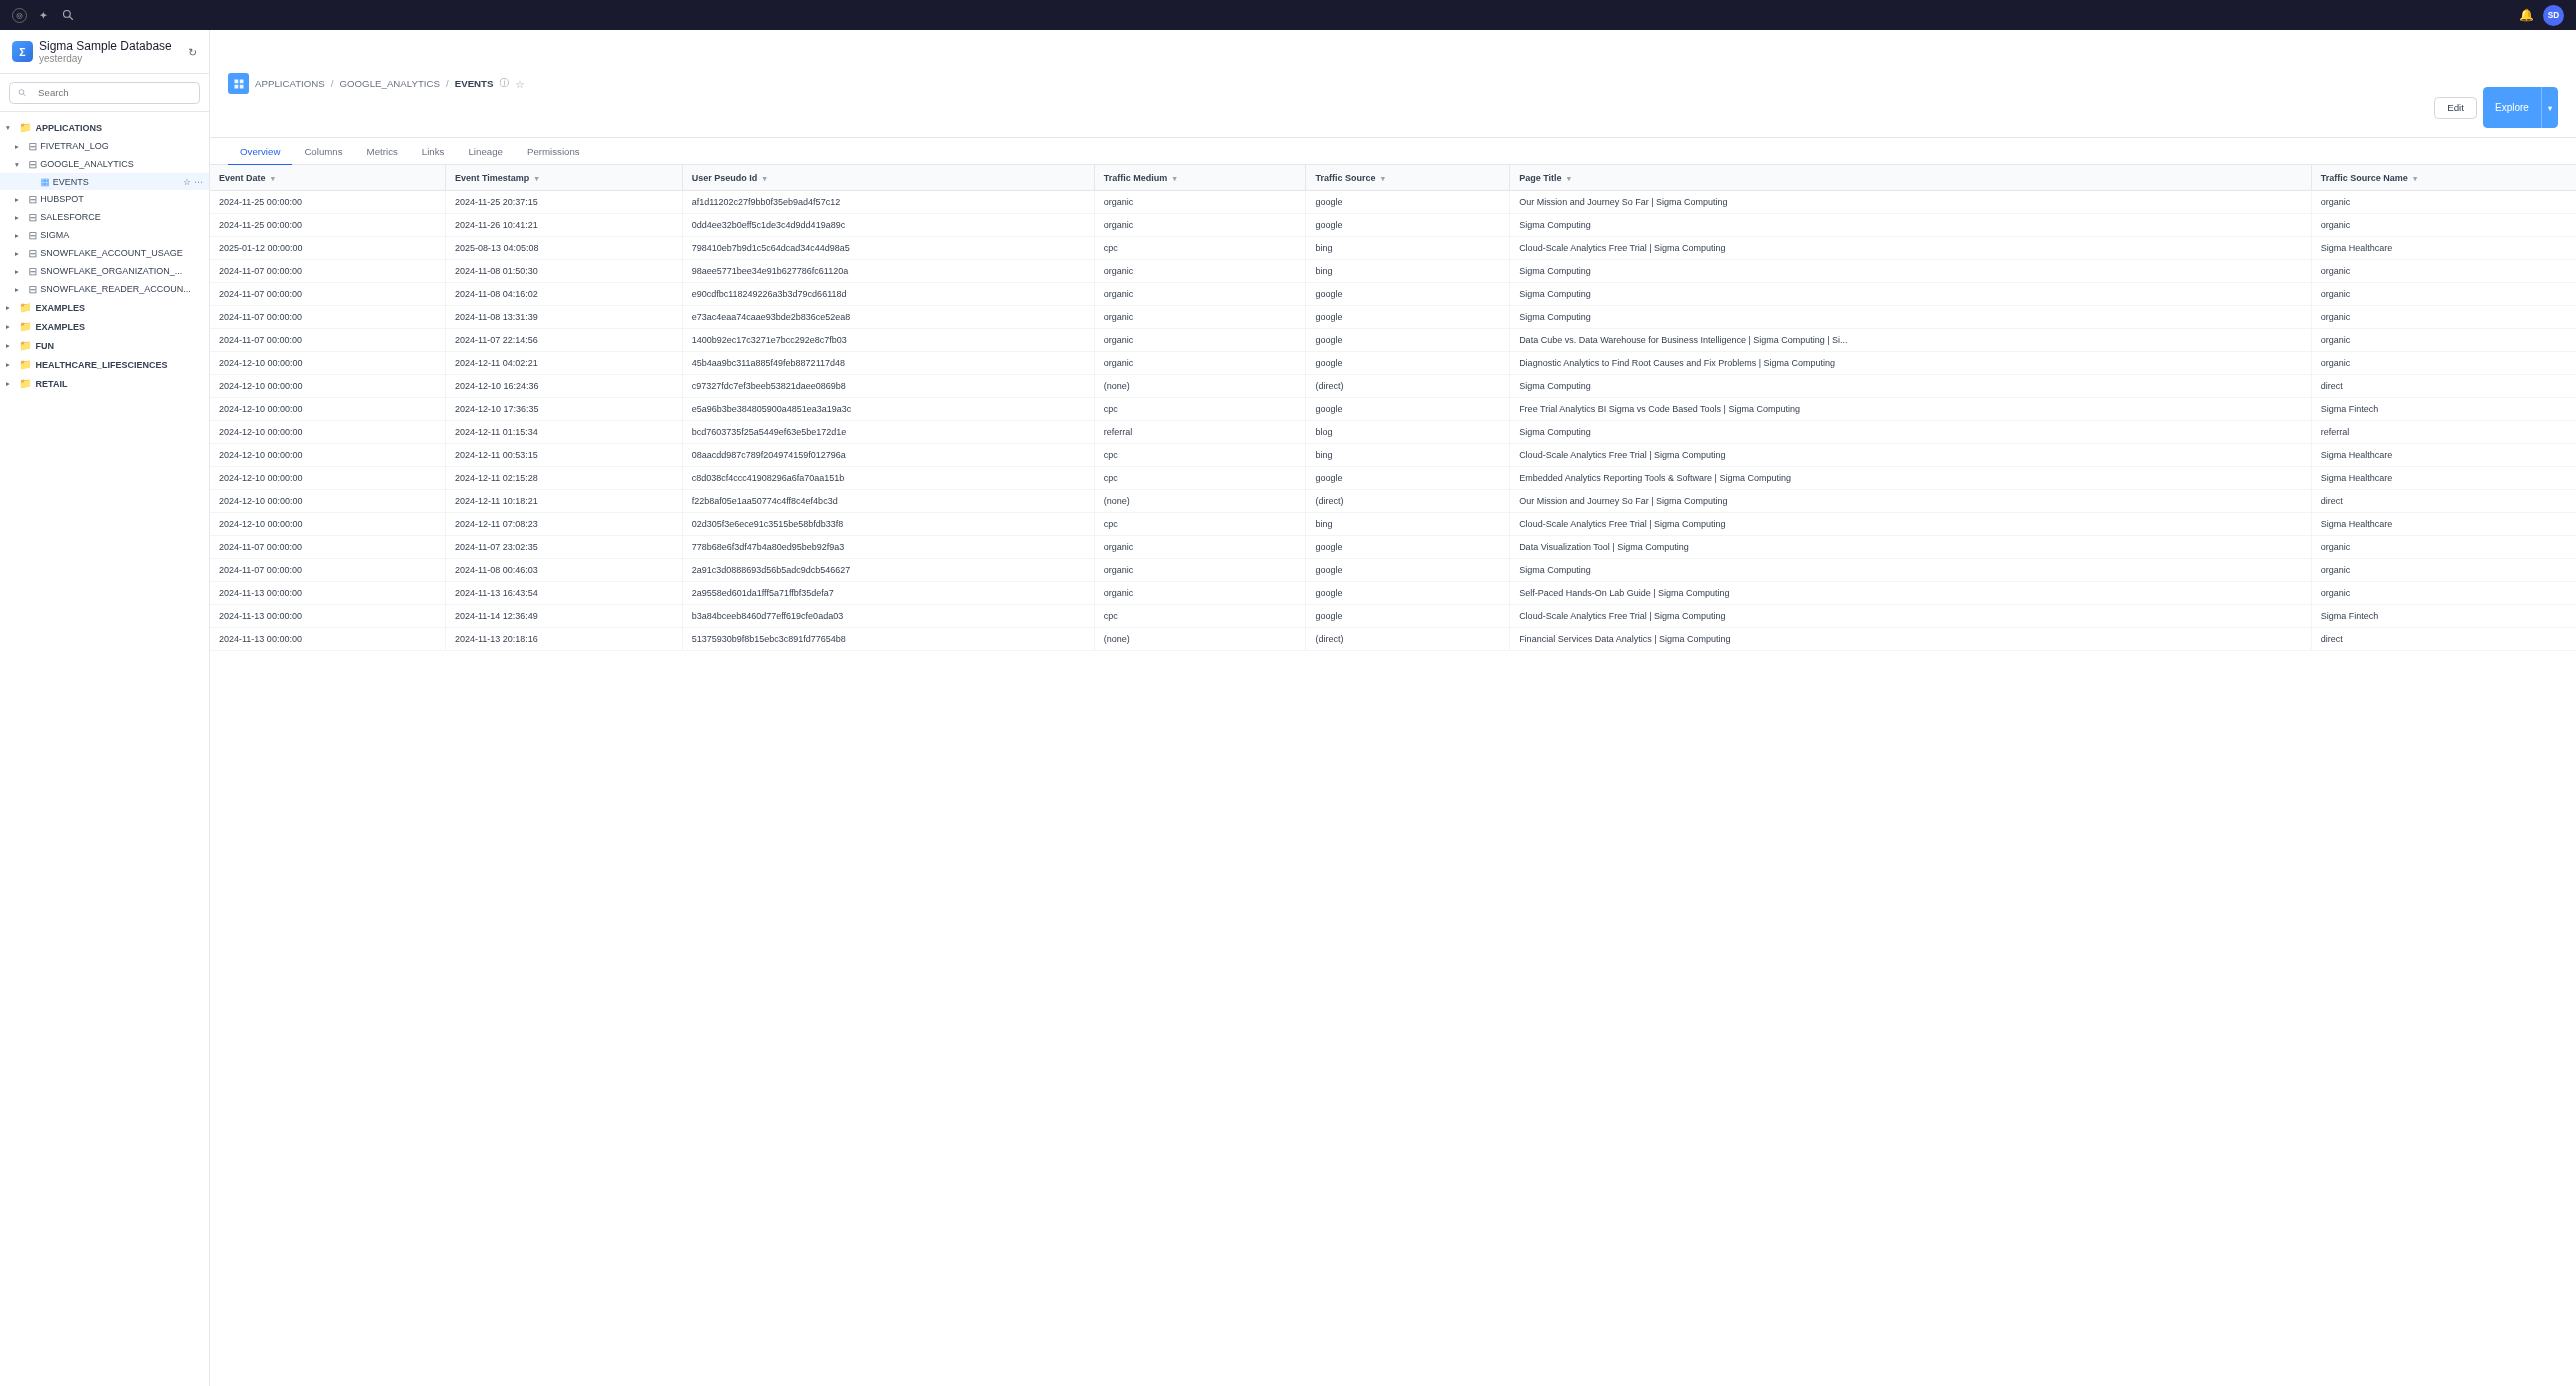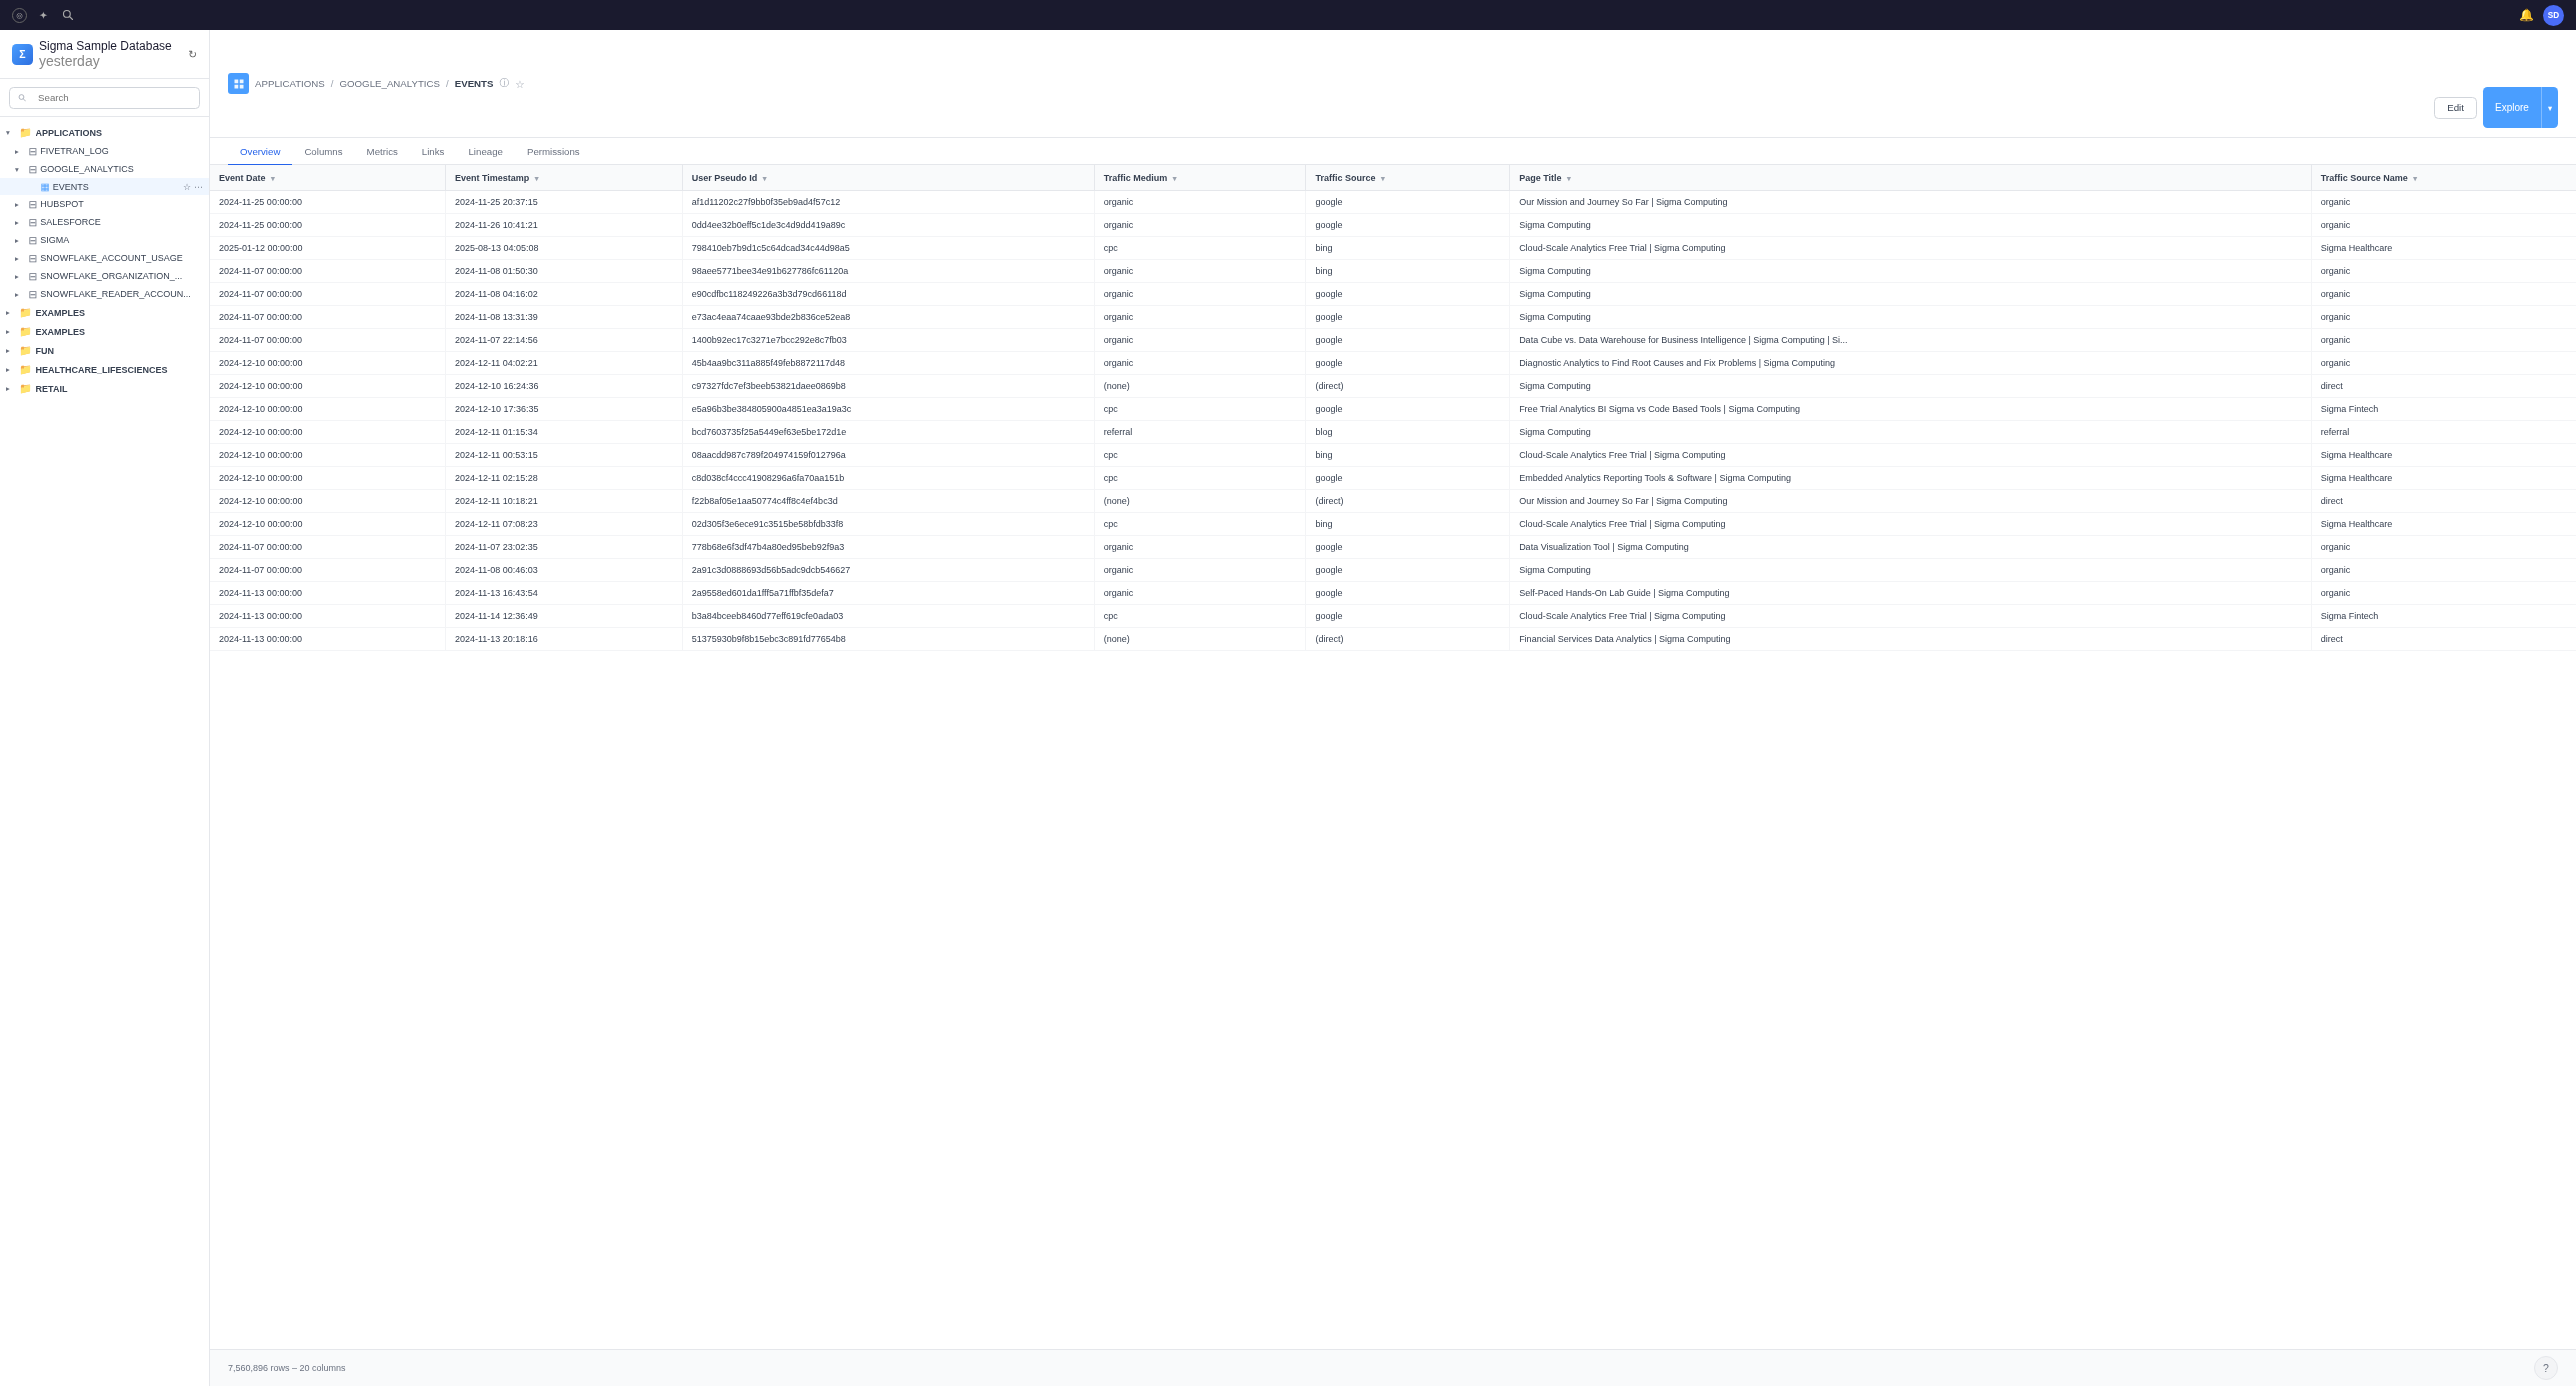--- a/index.html
+++ b/index.html
@@ -17,21 +17,21 @@
     
     .main-layout { display: flex; flex: 1; overflow: hidden; }
 
     
     .sidebar { width: 210px; border-right: 0.7px solid #e5e7eb; display: flex; flex-direction: column; overflow: hidden; background: #fff; flex-shrink: 0; }
     .sidebar-header { padding: 9px 12px; border-bottom: 0.7px solid #e5e7eb; display: flex; align-items: center; justify-content: space-between; }
     .sidebar-brand { display: flex; align-items: center; gap: 6px; }
     .sigma-logo-inner { background: linear-gradient(135deg, #4a9eff, #2d6fe0); border-radius: 4.5px; width: 21px; height: 21px; display: flex; align-items: center; justify-content: center; color: white; font-size: 10.5px; font-weight: bold; }
     .brand-text { display: flex; flex-direction: column; }
     .brand-name { font-size: 12px; font-weight: 400; color: #1a1a2e; }
-    .brand-sub { font-size: 14px; color: #888; }
+    .brand-sub { font-size: 10px; color: #888; }
     .refresh-icon { color: #666; font-size: 10.5px; cursor: pointer; }
 
     
     .sidebar-search { padding: 7.5px 9px; border-bottom: 0.7px solid #e5e7eb; }
     .search-box { display: flex; align-items: center; gap: 12px; border: 0.7px solid #d1d5db; border-radius: 4.5px; padding: 4.5px 7.5px; background: #fff; }
     .search-box input { border: none; outline: none; font-size: 9.7px; color: #374151; width: 100%; background: transparent; }
     .search-icon { color: #9ca3af; font-size: 9.7px; }
 
     
     .sidebar-tree { flex: 1; overflow-y: auto; padding: 6px 0; }
@@ -461,19 +461,15 @@
               <td>51375930b9f8b15ebc3c891fd77654b8</td>
               <td>(none)</td>
               <td>(direct)</td>
               <td>Financial Services Data Analytics | Sigma Computing</td>
               <td>direct</td>
             </tr>
           </tbody>
       </table>
     </div>
 
-    <div class="status-bar">
-      <span>7,560,896 rows – 20 columns</span>
-      <div class="help-btn">?</div>
-    </div>
   </div>
 </div>
 
 
 </body></html>

